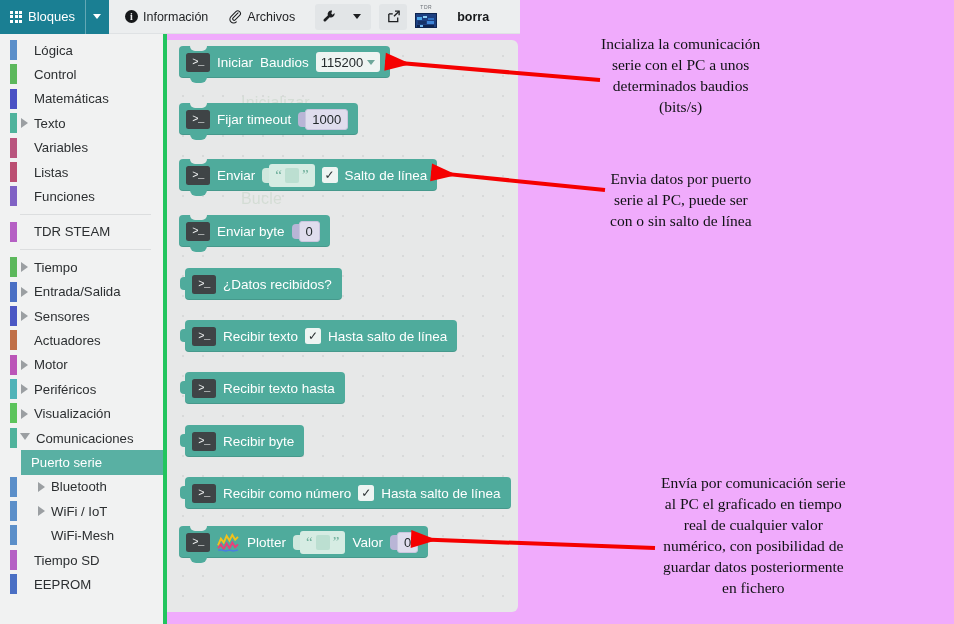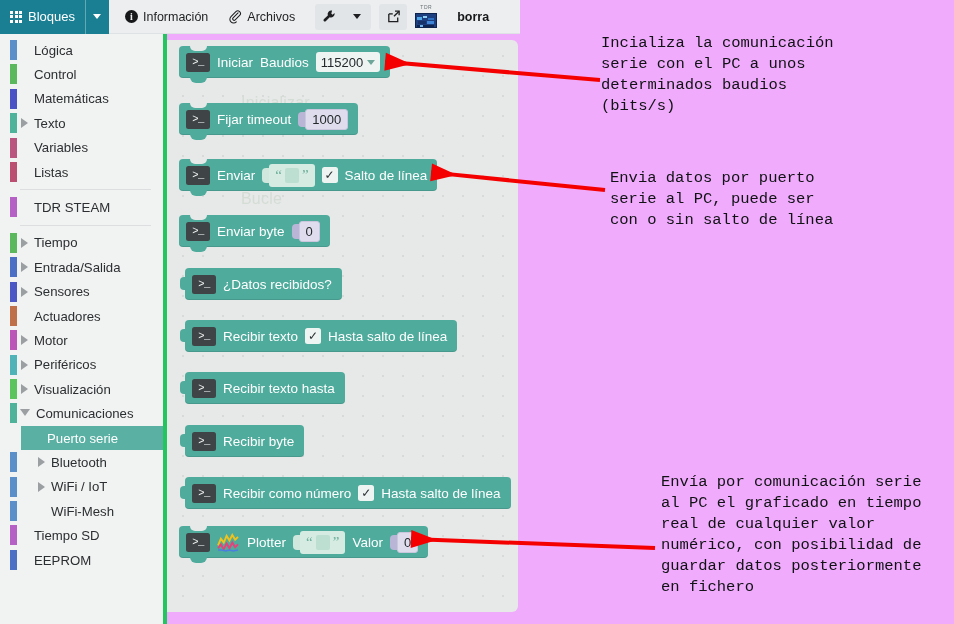--- a/index.html
+++ b/index.html
@@ -90,21 +90,21 @@
   }
   .cat .arrow.open {
     border-left: 5px solid transparent; border-right: 5px solid transparent;
     border-top: 7px solid #9b9fa2; margin-left: 10px; margin-top: 2px;
   }
   .cat .arrow.none { border: 0; width: 7px; height: 0; margin-left: 11px; }
   .cat .lbl { margin-left: 6px; white-space: nowrap; }
   .cat.sel {
     background: #59b0a3; margin-left: 21px; width: 146px; color: #fff;
   }
-  .cat.sel .lbl { margin-left: 16px; }
+  .cat.sel .lbl { margin-left: 0; }
   .cat-div {
     height: 1px; background: #dcdedf; margin: 5px 12px 5px 20px;
   }
 
   
   .flyout {
     position: absolute; left: 167px; top: 40px; width: 351px; height: 572px;
     background: #e7e8e8; border-radius: 0 6px 6px 0;
     background-image:
       radial-gradient(circle, #d8d9d9 1px, transparent 1.1px);
@@ -206,21 +206,22 @@
   .chk {
     width: 16px; height: 16px; background: #eef4f2; border-radius: 2.5px;
     color: #2d3335; font-size: 12px; line-height: 16px; text-align: center;
     flex: none;
   }
 
   
   .note {
     position: absolute; color: #101214; font-size: 15.5px;
     line-height: 21px; white-space: pre-line;
-    font-family: Liberation Mono, monospace;
+    font-family: Liberation Serif, serif;
+    text-align: center;
   }
   .arrow-svg { position: absolute; }
 </style>
 </head>
 <body>
 
 <div id="root">
 
   <div class="toolbar">
     <div class="tb-blocks">
@@ -312,20 +313,25 @@
       <div class="cat">
         <span class="swatch" style="background: rgb(185, 85, 126);"></span>
         <span class="arrow none"></span>
         <span class="lbl">Variables</span>
       </div>
       <div class="cat">
         <span class="swatch" style="background: rgb(187, 79, 114);"></span>
         <span class="arrow none"></span>
         <span class="lbl">Listas</span>
       </div>
+      <div class="cat">
+        <span class="swatch" style="background: rgb(128, 98, 196);"></span>
+        <span class="arrow none"></span>
+        <span class="lbl">Funciones</span>
+      </div>
       <div class="cat-div"></div>
       <div class="cat">
         <span class="swatch" style="background: rgb(181, 96, 196);"></span>
         <span class="arrow none"></span>
         <span class="lbl">TDR STEAM</span>
       </div>
       <div class="cat-div"></div>
       <div class="cat">
         <span class="swatch" style="background: rgb(92, 184, 92);"></span>
         <span class="arrow "></span>

